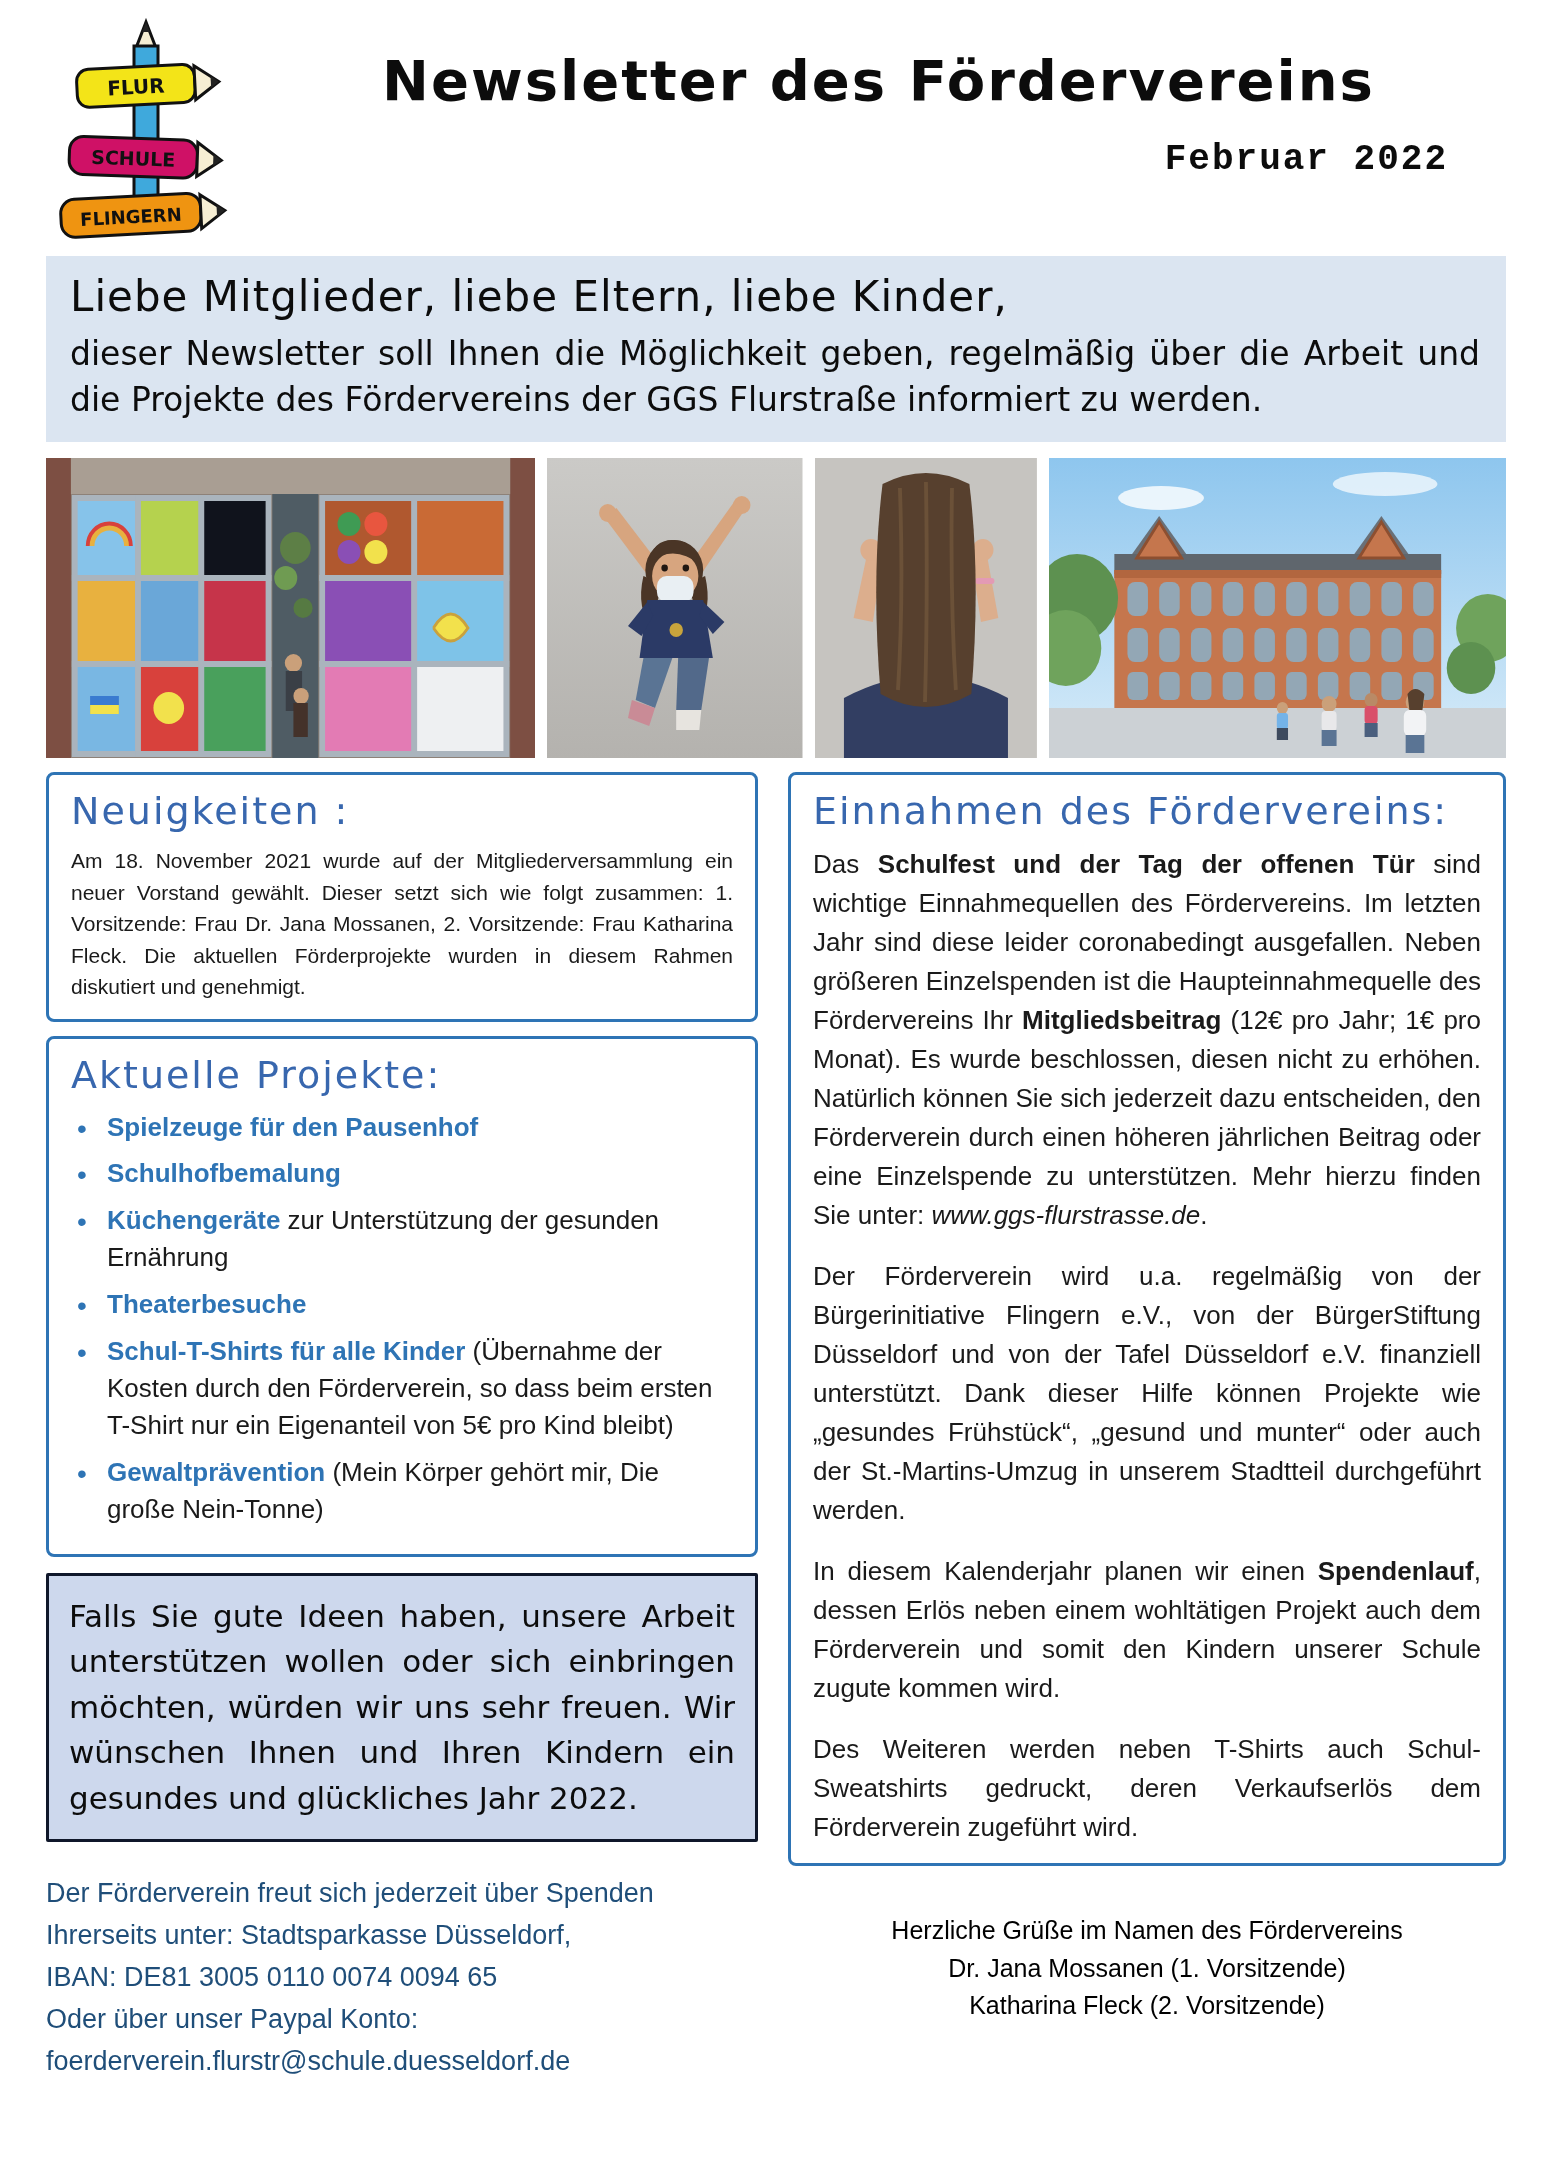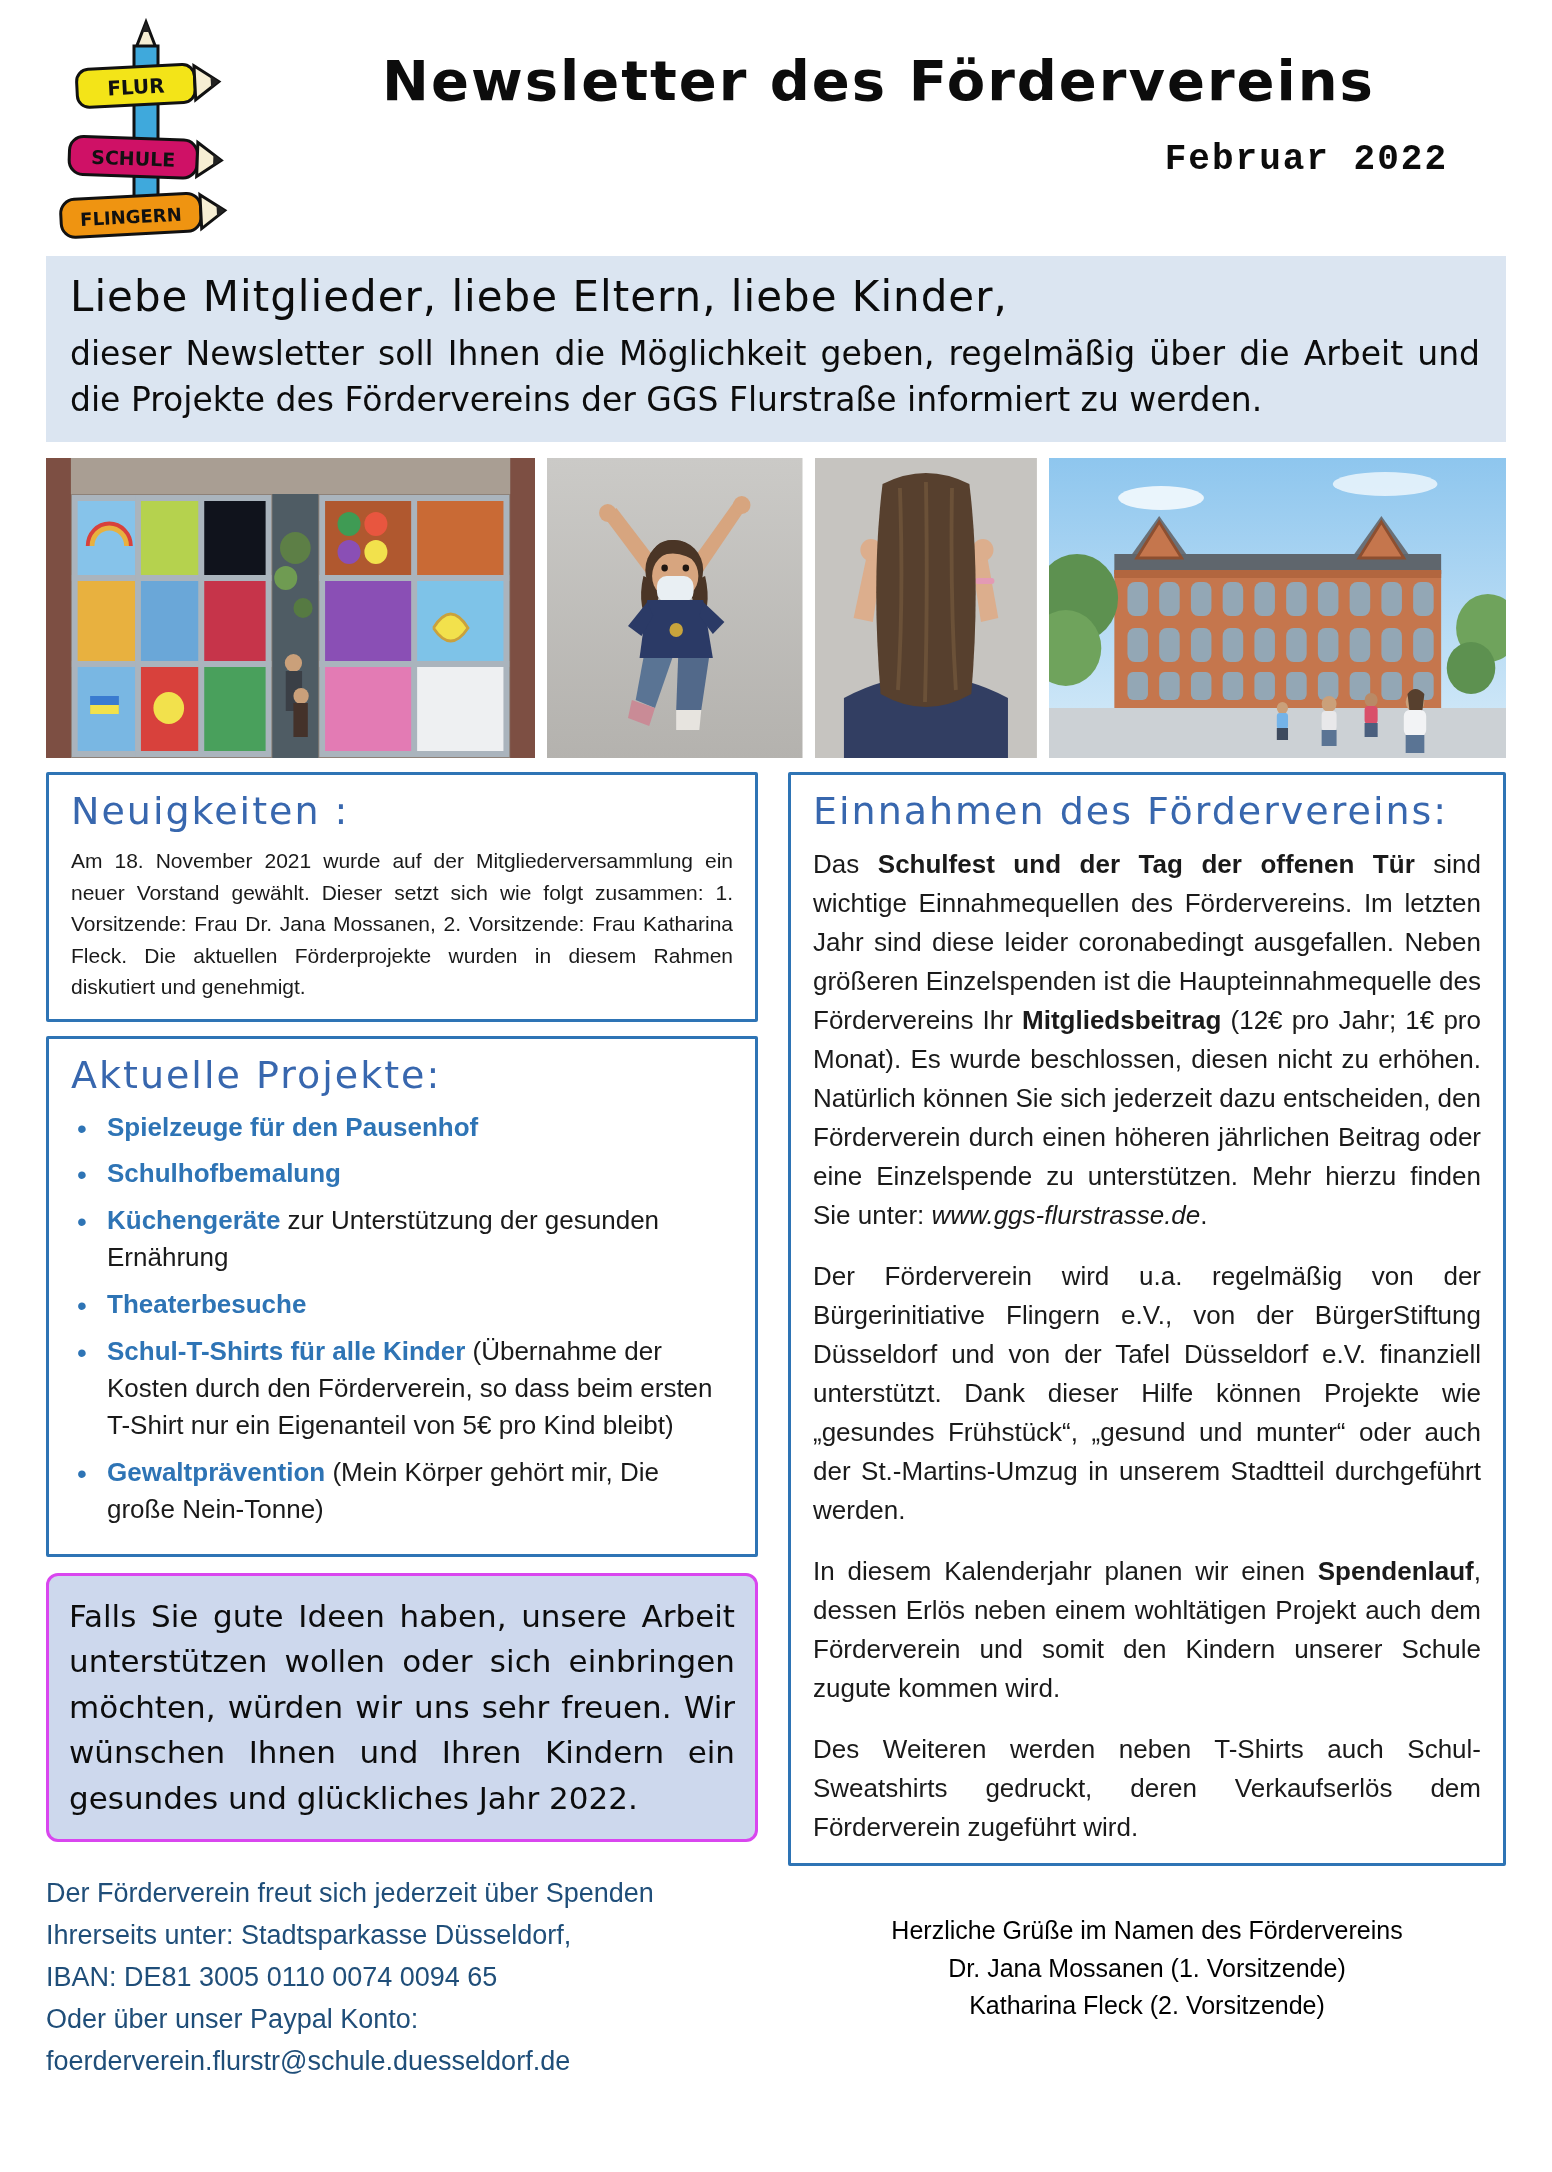--- a/index.html
+++ b/index.html
@@ -36,39 +36,39 @@
   
   .photos{display:flex;gap:12px;margin:16px 0 14px 0;height:300px;}
   .photos figure{margin:0;height:100%;}
   .photos svg{width:100%;height:100%;display:block;}
   .ph1{flex:0 0 33.5%;} .ph2{flex:0 0 17.5%;} .ph3{flex:0 0 15.2%;} .ph4{flex:1;}
   
   .cols{display:flex;gap:30px;align-items:flex-start;}
   .col-left{width:712px;flex:0 0 auto;}
   .col-right{flex:1;}
   .box{
-    border:3px solid #2e74b5;border-radius:2px;background:#fff;
+    border:3px solid #2e74b5;border-radius:8px;background:#fff;
     padding:12px 22px 16px 22px;box-sizing:border-box;
   }
   .box-heading{
     font-family:"DejaVu Sans",sans-serif;font-size:38px;color:#3867ae;
     letter-spacing:2px;margin:2px 0 12px 0;
   }
   .body-text{font-size:21px;line-height:1.5;text-align:justify;}
   
   .proj-list{list-style:none;margin:0;padding:0;font-size:26px;line-height:1.42;}
   .proj-list li{position:relative;padding-left:36px;margin-bottom:10px;}
   .proj-list li::before{
     content:"•";position:absolute;left:6px;top:0;color:#2e74b5;font-size:28px;
   }
   .proj-lead{color:#2e74b5;font-weight:bold;}
   .proj-rest{color:#1a1a1a;}
   
   .ideas{
-    border:3px solid #d946ef;border-radius:12px;background:#cdd8ed;
+    border:3px solid #0f172a;border-radius:2px;background:#cdd8ed;
     margin-top:16px;padding:18px 20px;box-sizing:border-box;
     font-family:"DejaVu Sans",sans-serif;font-size:31px;line-height:1.47;
     text-align:justify;color:#0c0c0c;
   }
   
   .donation{
     margin-top:31px;color:#1f4e79;font-size:27px;line-height:1.55;
   }
   
   .income .body-text{font-size:26px;line-height:1.5;}

